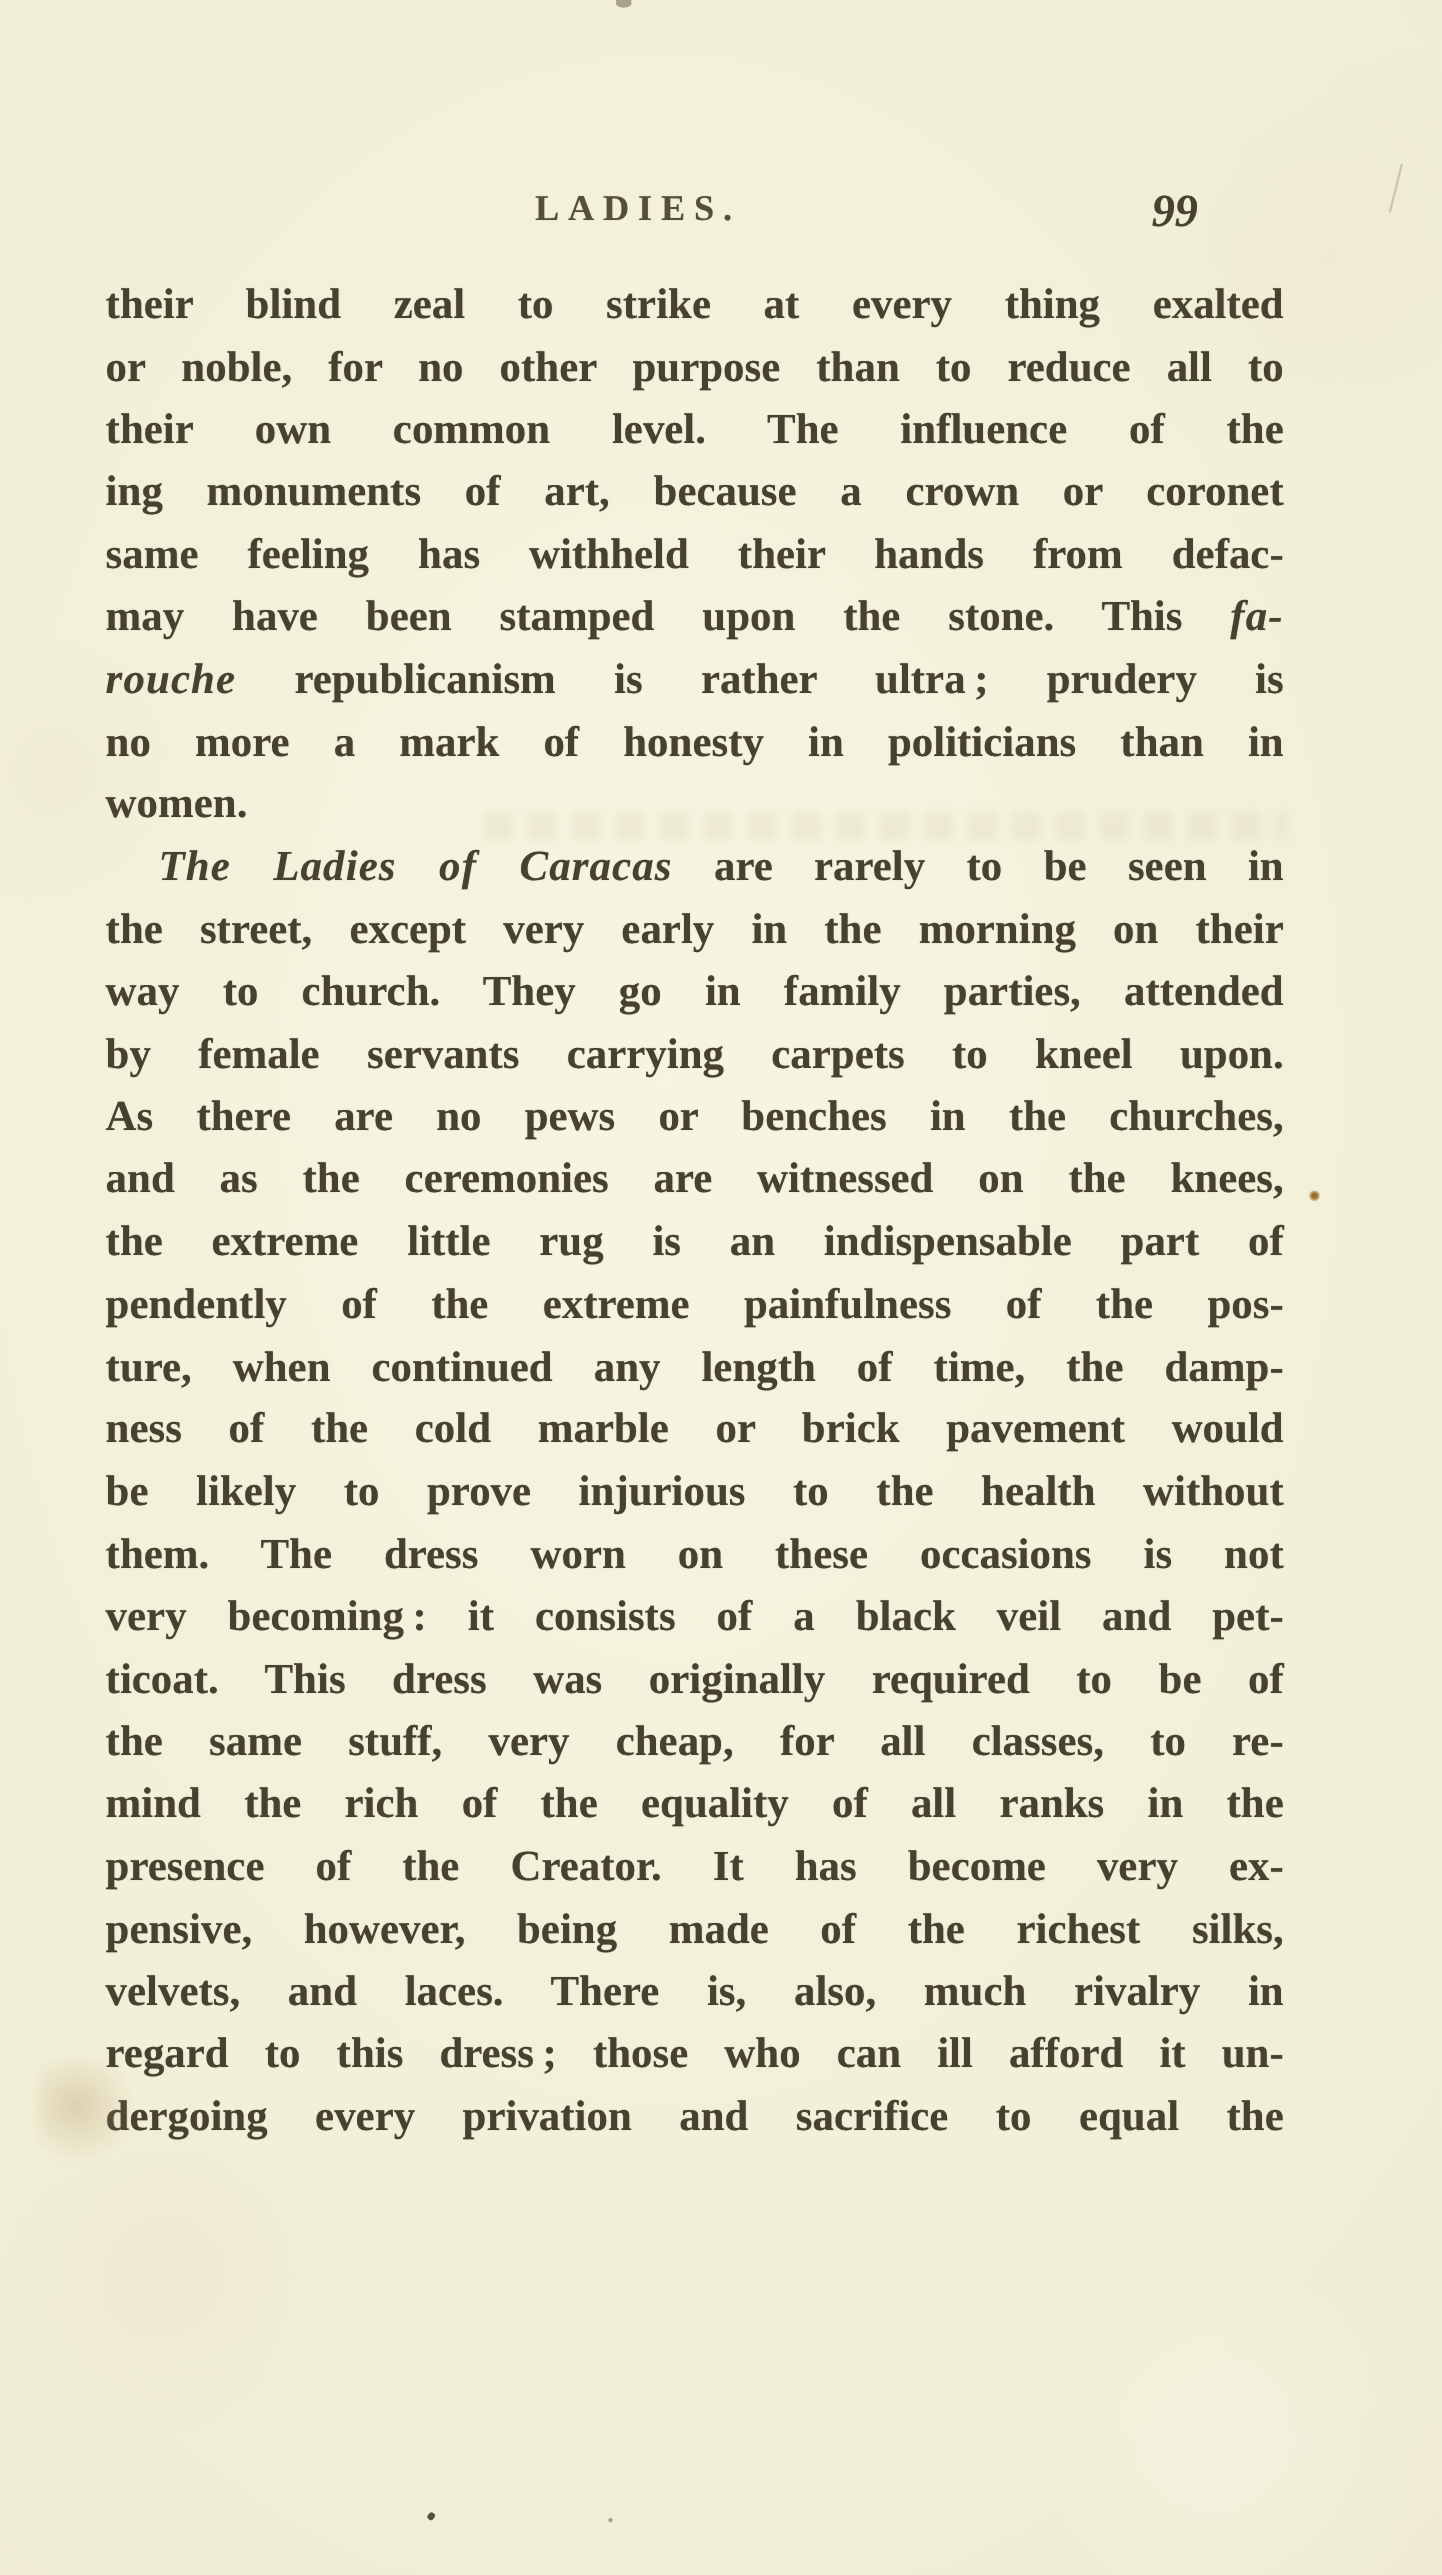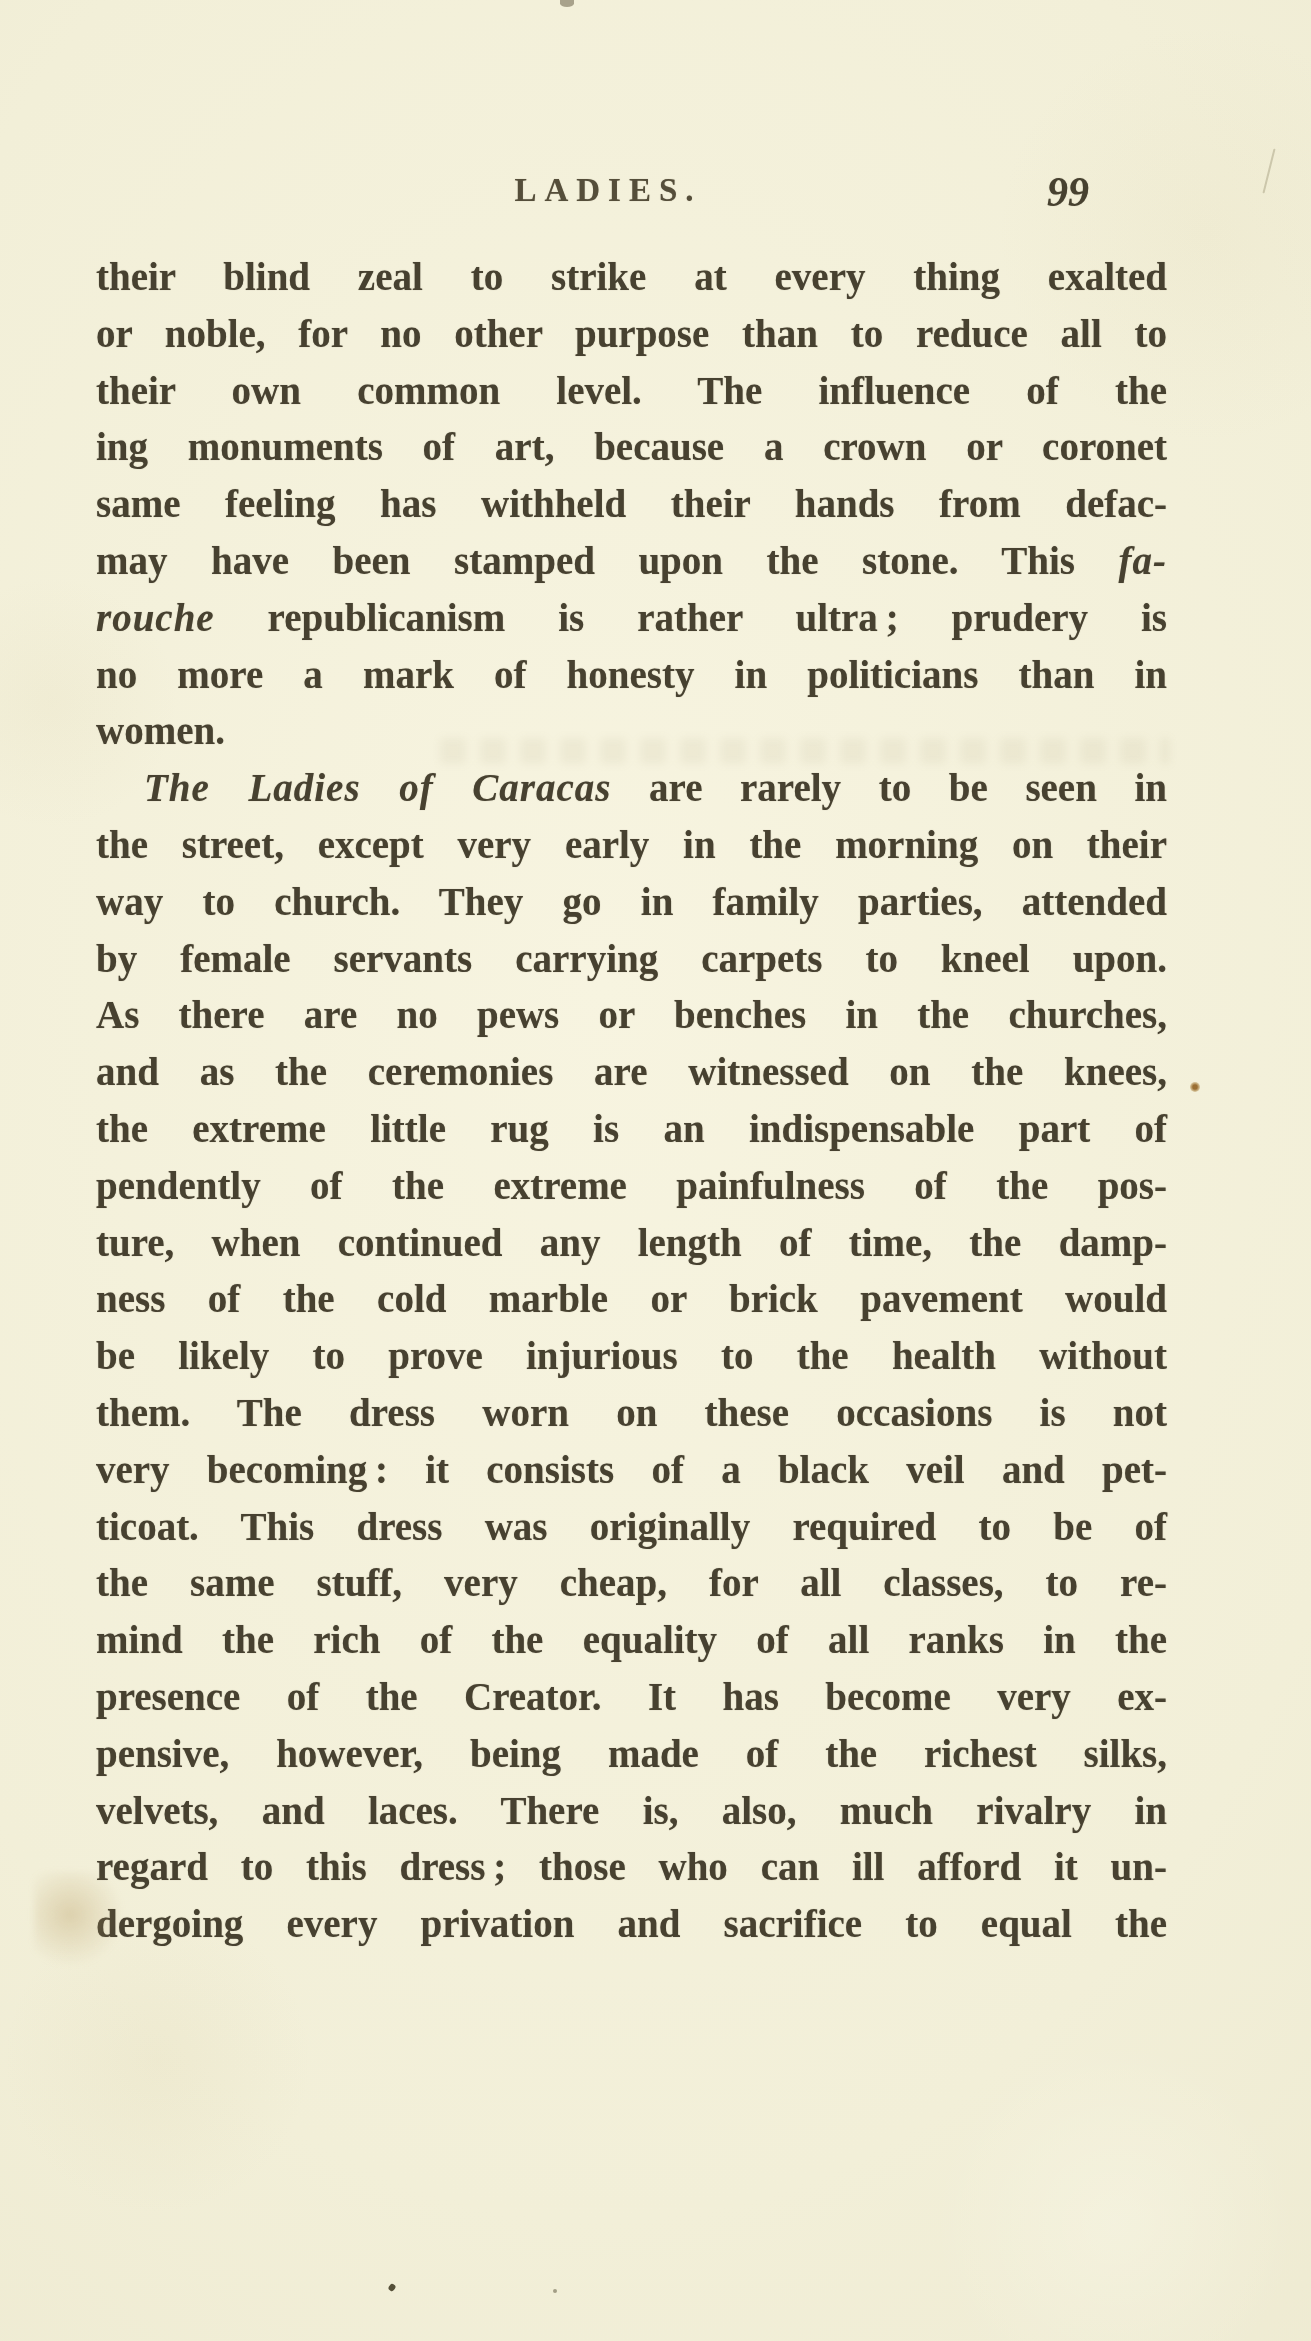--- a/index.html
+++ b/index.html
@@ -45,21 +45,20 @@
     position: absolute;
     left: 0;
     top: 4px;
     width: 1160px;
     text-align: center;
     font-size: 33px;
     font-weight: 700;
     letter-spacing: 8px;
     color: var(--header-ink, #554e3a);
     text-shadow: 0 0 1px rgba(85,78,58,.4);
-    padding-left: 28px;
   }
   .page-number {
     position: absolute;
     right: 222px;
     top: 0;
     font-size: 42px;
     font-weight: 700;
     color: var(--ink, #474130);
     text-shadow: 0 0 1px rgba(71,65,48,.4);
     font-style: italic;

